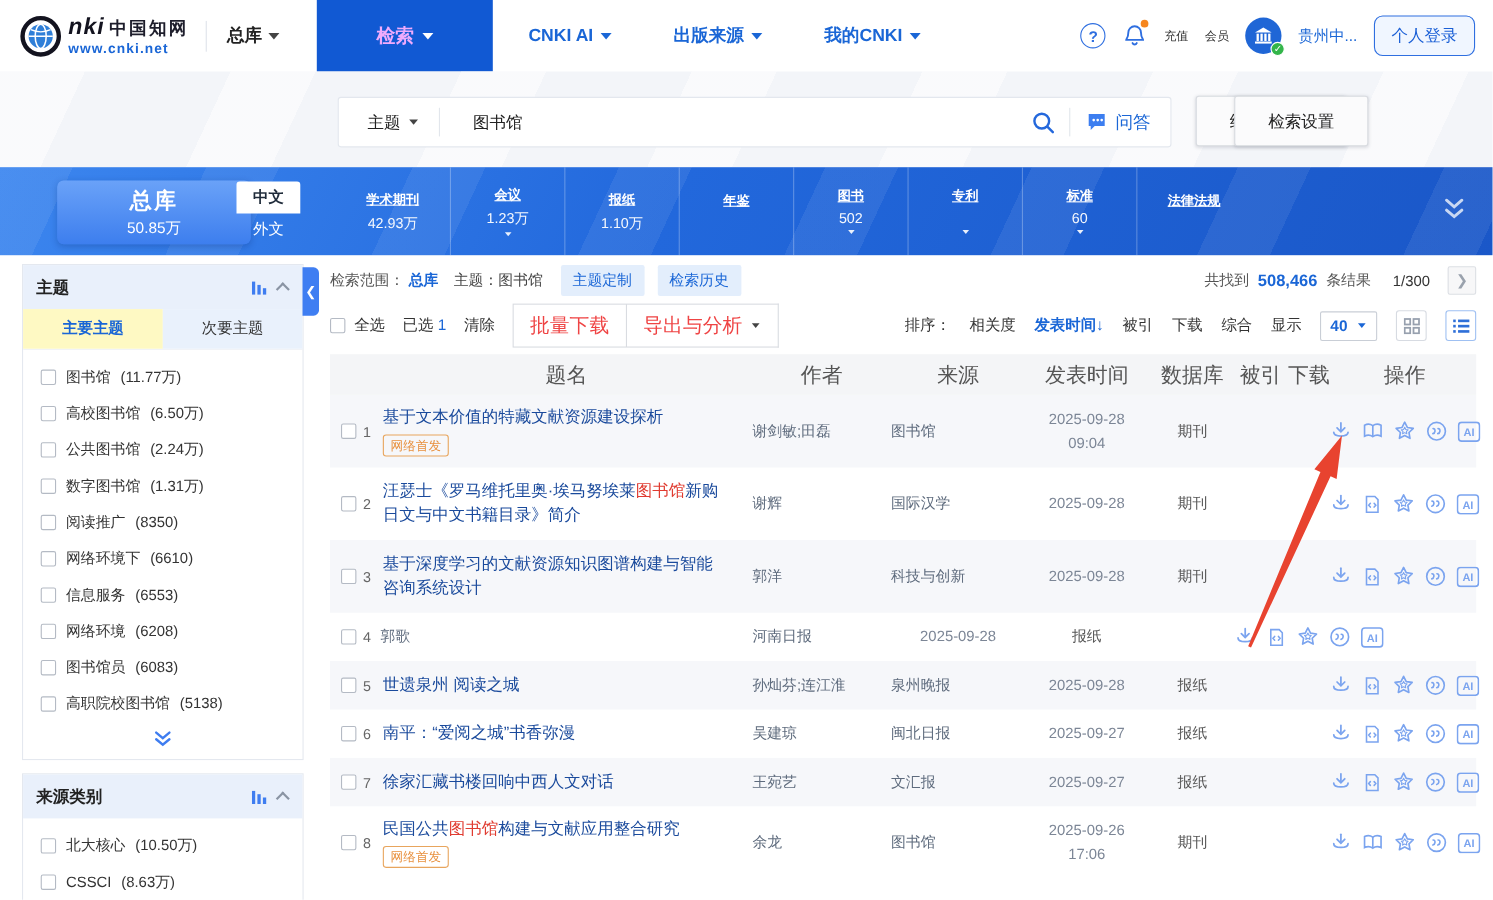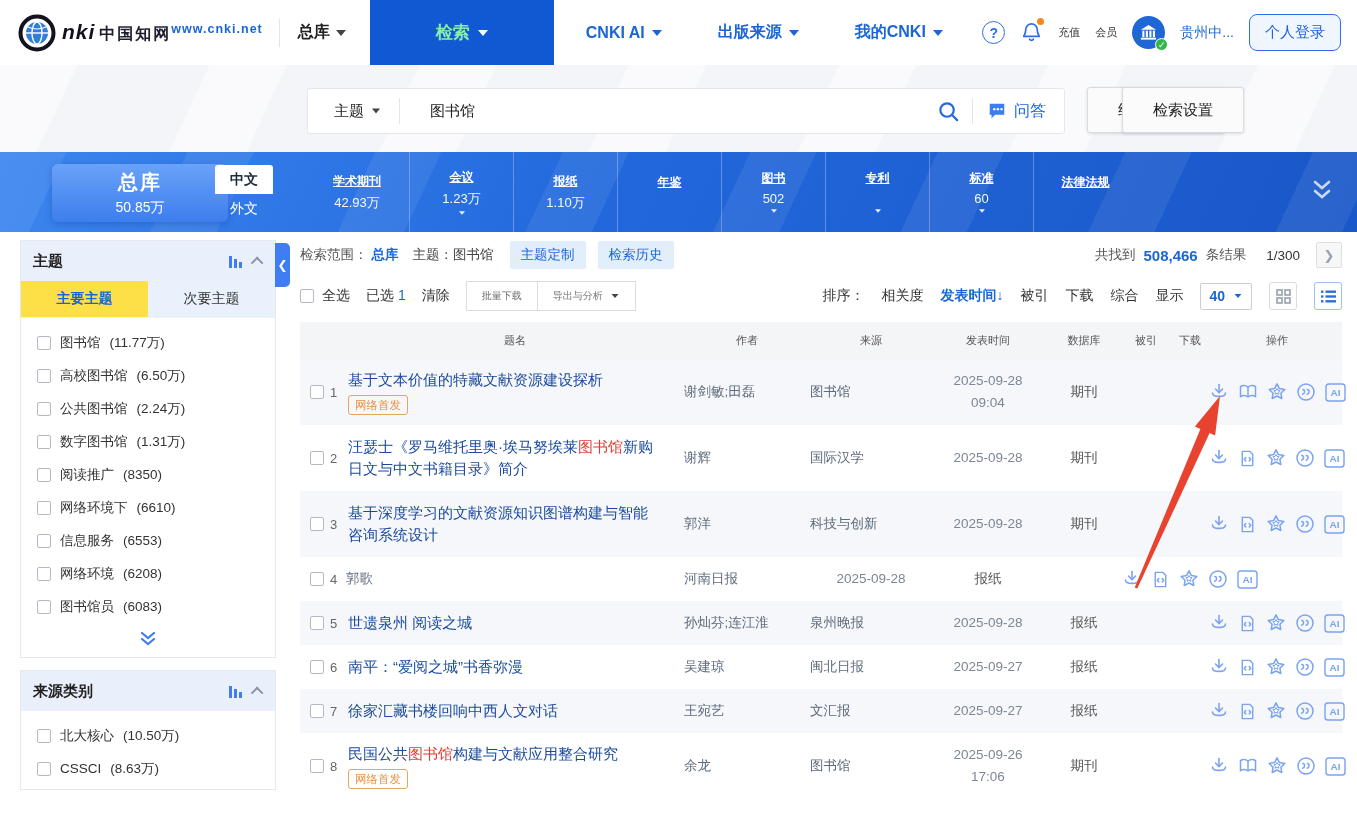--- a/index.html
+++ b/index.html
@@ -3,31 +3,31 @@
 <meta charset="utf-8">
 <style>
   * { box-sizing: border-box; margin: 0; padding: 0; }
   html,body { width:1357px; height:818px; overflow:hidden; }
   body { font-family:"Liberation Sans","DejaVu Sans",sans-serif; background:#fff; position:relative; font-size:14px; color:#333; }
 
   
   .top-header { position:absolute; left:0; top:0; width:1357px; height:65px; background:#fff; display:flex; align-items:center; }
   .logo { display:flex; align-items:center; gap:6px; margin-left:18px; cursor:pointer; }
   .logo-globe { width:38px; height:38px; }
-  .logo-txt { display:flex; flex-direction:row; line-height:1.05; }
+  .logo-txt { display:flex; flex-direction:column; line-height:1.05; }
   .logo-line1 { display:flex; align-items:baseline; gap:4px; }
   .logo-latin { font-size:21px; font-weight:bold; color:#13131f; font-style:italic; letter-spacing:1px; }
   .logo-cn { font-size:16px; font-weight:bold; color:#1d1d2b; letter-spacing:2px; }
   .logo-url { font-size:12.5px; font-weight:bold; color:#1a66d6; letter-spacing:1px; margin-top:2px; }
   .hdr-divider { width:1px; height:28px; background:#dfe3ea; margin:0 18px 0 16px; }
   .hdr-item { font-size:16px; color:#222; font-weight:bold; display:flex; align-items:center; gap:6px; cursor:pointer; white-space:nowrap; }
   .caret { display:inline-block; width:0; height:0; border-left:5px solid transparent; border-right:5px solid transparent; border-top:6px solid #444; }
   .caret.blue { border-top-color:#1a66d6; }
   .caret.white { border-top-color:#fff; }
-  .hdr-tab-active { height:65px; width:184px; margin-left:24px; background:#1159d3; color:#86efac; display:flex; align-items:center; justify-content:center; gap:8px; font-size:17px; font-weight:bold; cursor:pointer; }
+  .hdr-tab-active { height:65px; width:160px; margin-left:34px; background:#1159d3; color:#f0abfc; display:flex; align-items:center; justify-content:center; gap:8px; font-size:17px; font-weight:bold; cursor:pointer; }
   .hdr-link { color:#1a66d6; font-size:16px; font-weight:bold; display:flex; align-items:center; gap:7px; cursor:pointer; white-space:nowrap; }
   .hdr-center { display:flex; align-items:center; gap:56px; margin-left:32px; }
   .hdr-right { margin-left:auto; display:flex; align-items:center; gap:15px; margin-right:16px; }
   .circle-icon { width:23px; height:23px; border-radius:50%; border:1.8px solid #2f6fe0; color:#2f6fe0; font-size:14px; font-weight:bold; display:flex; align-items:center; justify-content:center; cursor:pointer; }
   .bell-wrap { position:relative; cursor:pointer; }
   .bell-dot { position:absolute; right:-1px; top:-2px; width:7px; height:7px; border-radius:50%; background:#f6861f; }
   .hdr-plain { font-size:11px; color:#333; cursor:pointer; }
   .avatar-wrap { position:relative; width:33px; height:33px; cursor:pointer; }
   .avatar { width:33px; height:33px; border-radius:50%; background:#1f66d6; display:flex; align-items:center; justify-content:center; }
   .avatar-check { position:absolute; right:-3px; bottom:-2px; width:13px; height:13px; border-radius:50%; background:#33b54a; color:#fff; font-size:9px; display:flex; align-items:center; justify-content:center; border:1.5px solid #fff; }
@@ -74,21 +74,21 @@
   
   .sidebar { position:absolute; left:20px; top:240px; width:256px; }
   .side-box { background:#fff; border:1px solid #e4e8ef; margin-bottom:12px; position:relative; }
   .side-head { height:40px; background:#e9f0fb; display:flex; align-items:center; padding:0 12px; }
   .side-title { font-size:15px; font-weight:bold; color:#222; }
   .side-head-icons { margin-left:auto; display:flex; align-items:center; gap:10px; }
   .chev-up { width:9px; height:9px; border-left:2px solid #8a94a3; border-top:2px solid #8a94a3; transform:rotate(45deg) translateY(2px); display:inline-block; cursor:pointer; }
   .collapse-handle { position:absolute; right:-15px; top:2px; width:15px; height:44px; background:#3f7ef2; border-radius:0 5px 5px 0; color:#fff; display:flex; align-items:center; justify-content:center; font-size:12px; cursor:pointer; }
   .side-tabs { display:flex; height:37px; border-bottom:1px solid #eef1f6; }
   .side-tab { flex:1; display:flex; align-items:center; justify-content:center; font-size:14px; cursor:pointer; }
-  .side-tab.active { background:#fde047; color:#1a66d6; font-weight:bold; }
+  .side-tab.active { background:#fef9c3; color:#1a66d6; font-weight:bold; }
   .side-tab.inactive { background:#e9f1fc; color:#333; }
   .side-list { padding:8px 0 4px; }
   .side-item { display:flex; align-items:center; gap:9px; padding:7.5px 16px; font-size:13.5px; color:#333; cursor:pointer; }
   .cbx { width:14px; height:14px; border:1px solid #b4bac4; border-radius:2px; background:#fff; flex:0 0 auto; display:inline-block; }
   .side-more { display:flex; justify-content:center; padding:4px 0 10px; cursor:pointer; }
 
   
   .main { position:absolute; left:300px; top:240px; width:1042px; }
   .info-row { display:flex; align-items:center; height:30px; font-size:13.5px; color:#555; }
   .scope-value { color:#1a66d6; font-weight:bold; margin:0 14px 0 4px; cursor:pointer; }
@@ -96,34 +96,34 @@
   .chip { background:#e3eefc; color:#1a66d6; font-size:13.5px; padding:5px 11px; border-radius:2px; margin-right:12px; cursor:pointer; }
   .info-right { margin-left:auto; display:flex; align-items:center; gap:6px; }
   .found-count { color:#1a66d6; font-weight:bold; font-size:15px; margin:0 2px; }
   .page-indicator { margin-left:14px; color:#333; }
   .next-btn { margin-left:10px; width:26px; height:26px; border:1px solid #dcdfe4; background:#f7f7f8; color:#9aa2ad; font-size:13px; display:flex; align-items:center; justify-content:center; border-radius:2px; cursor:pointer; }
 
   .toolbar { margin-top:8px; height:36px; display:flex; align-items:center; font-size:14px; color:#333; }
   .toolbar .cbx { margin-right:8px; cursor:pointer; }
   .tb-link { cursor:pointer; margin-right:16px; white-space:nowrap; }
   .sel-count { color:#1a66d6; margin-left:4px; }
-  .tb-btn { background:#fff; border:1px solid #d9dce1; padding:7px 15px; font-size:10px; color:#737373; cursor:pointer; white-space:nowrap; display:flex; align-items:center; gap:7px; }
+  .tb-btn { background:#fff; border:1px solid #d9dce1; padding:7px 15px; font-size:18px; color:#ef4444; cursor:pointer; white-space:nowrap; display:flex; align-items:center; gap:7px; }
   .tb-btn + .tb-btn { border-left:none; }
   .tb-btn .caret { transform:scale(.7); }
   .toolbar-right { margin-left:auto; display:flex; align-items:center; gap:17px; }
   .sort-opt { cursor:pointer; color:#333; white-space:nowrap; }
   .sort-opt.active { color:#1a66d6; font-weight:bold; }
   .sort-down-arrow { color:#1a66d6; font-weight:bold; }
   .page-size { border:1px solid #c9ced6; border-radius:2px; height:27px; padding:0 8px; display:flex; align-items:center; gap:8px; color:#1a66d6; font-weight:bold; cursor:pointer; }
   .view-btn { width:28px; height:28px; border:1px solid #d7dbe2; border-radius:3px; display:flex; align-items:center; justify-content:center; cursor:pointer; background:#fff; }
 
   
   .grid-cols { display:grid; grid-template-columns:46px 338px 126px 122px 112px 80px 44px 44px 130px; }
   .thead { margin-top:8px; height:37px; background:#f4f5f7; align-items:center; }
-  .th { font-size:11px; color:#555; text-align:center; }
+  .th { font-size:19px; color:#555; text-align:center; }
   .row { align-items:center; min-height:44px; }
   .row.shade { background:#f6f7fa; }
   .row.tall { min-height:66px; }
   .cell-check { display:flex; align-items:center; gap:6px; padding-left:10px; align-self:center; }
   .row-num { font-size:13px; color:#666; }
   .cell-title { padding:8px 22px 8px 2px; display:flex; flex-direction:column; justify-content:center; gap:5px; }
   .title-link { font-size:15px; color:#1a4a9c; line-height:1.45; cursor:pointer; }
   .hl { color:#e03b30; }
   .badge { align-self:flex-start; font-size:11.5px; color:#e8913f; border:1px solid #e8a55d; border-radius:3px; padding:1.5px 6px; }
   .cell-authors, .cell-source { font-size:13.5px; color:#5e6b7d; cursor:pointer; }
@@ -367,20 +367,25 @@
     <span>网络环境</span>
     <span>(6208)</span>
   </div>
 
   <div class="side-item">
     <span class="cbx"></span>
     <span>图书馆员</span>
     <span>(6083)</span>
   </div>
 
+  <div class="side-item">
+    <span class="cbx"></span>
+    <span>高职院校图书馆</span>
+    <span>(5138)</span>
+  </div>
 </div>
     <div class="side-more">
       <svg width="20" height="16" viewBox="0 0 20 16" fill="none" stroke="#3f7df0" stroke-width="2.2" stroke-linecap="round">
         <path d="M4 2 l6 5 6-5"></path>
           <path d="M4 8 l6 5 6-5"></path>
       </svg>
     </div>
   </div>
   <div class="side-box">
     <div class="side-head">

